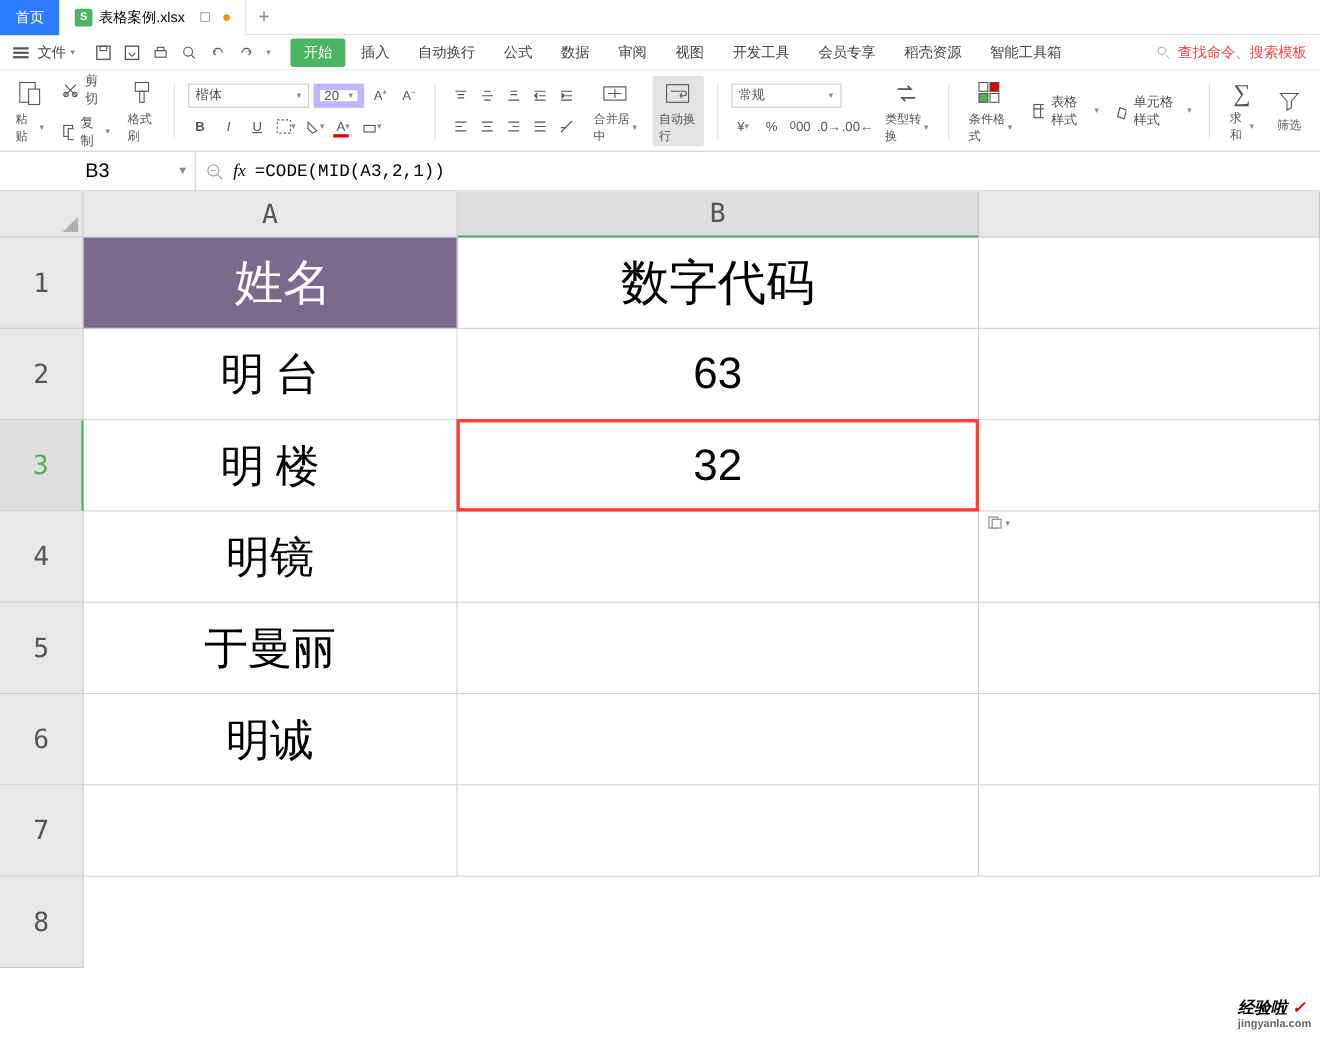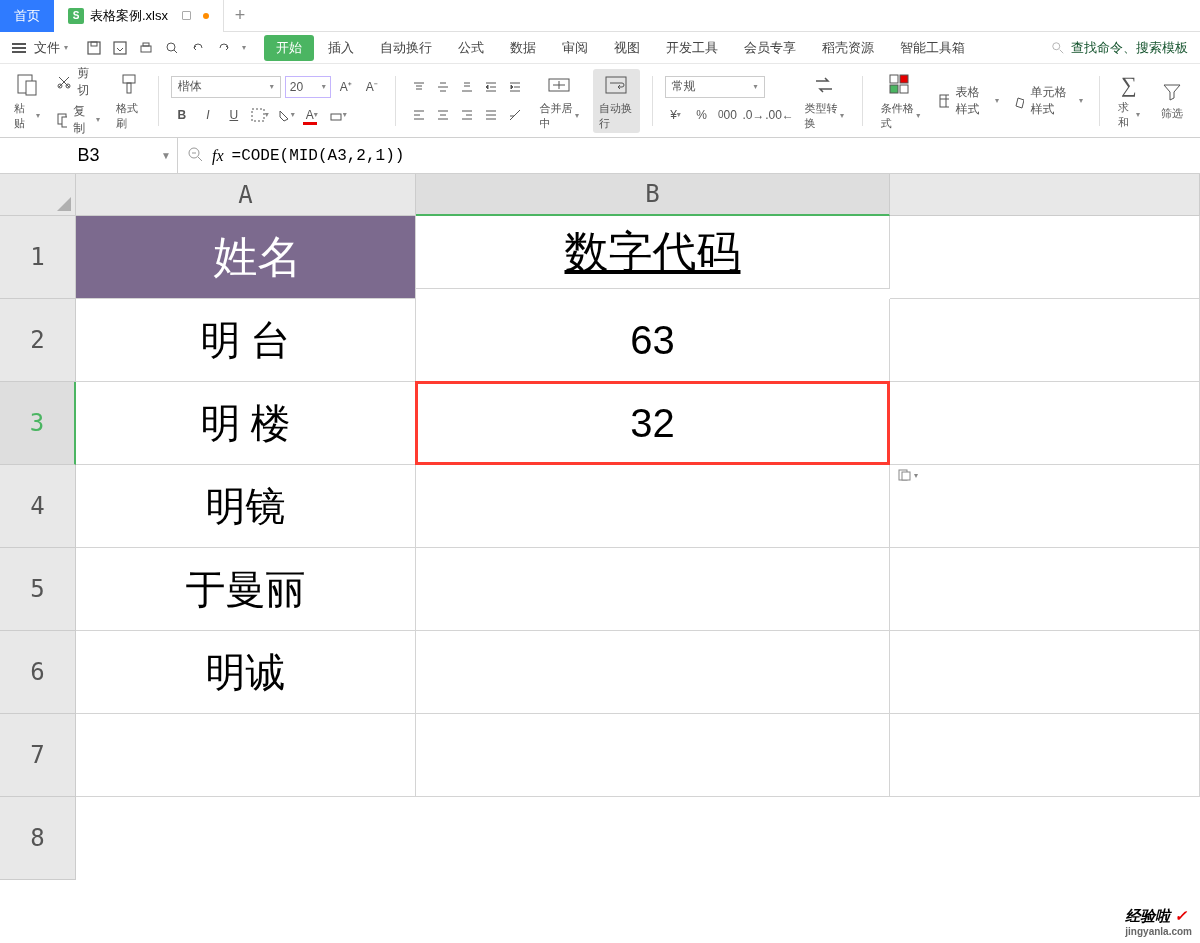--- a/index.html
+++ b/index.html
@@ -18,47 +18,47 @@
 
 
 .menubar { height:32px; display:flex; align-items:center; padding:0 12px; gap:4px; font-size:13px; color:#444; border-bottom:1px solid #e8e8e8; }
 .menubar .mitem { padding:4px 12px; border-radius:3px; cursor:pointer; }
 .menubar .mitem.active { background:#4bb562; color:#fff; }
 .menubar .fileopt { display:flex; align-items:center; gap:4px; margin-right:14px; }
 .menubar .bars { display:flex; flex-direction:column; gap:2px; margin-right:4px; }
 .menubar .bars span { width:14px; height:2px; background:#555; }
 .qat { display:flex; gap:10px; align-items:center; margin-right:14px; }
 .qat svg { width:16px; height:16px; }
-.search { margin-left:auto; display:flex; align-items:center; gap:6px; color:#14532d; }
+.search { margin-left:auto; display:flex; align-items:center; gap:6px; color:#ef4444; }
 
 
 .ribbon { height:74px; display:flex; align-items:center; padding:4px 10px; gap:8px; border-bottom:1px solid #d0d0d0; font-size:12px; color:#555; }
 .rgroup { display:flex; flex-direction:column; align-items:center; gap:2px; padding:0 4px; }
 .rgroup.horiz { flex-direction:row; gap:6px; }
 .rlabel { font-size:11px; display:flex; align-items:center; gap:2px; }
 .sep { width:1px; height:50px; background:#e0e0e0; margin:0 4px; }
 .fontbox { display:flex; flex-direction:column; gap:6px; }
 .fontrow { display:flex; gap:4px; align-items:center; }
 .fontname { width:110px; height:22px; border:1px solid #ccc; font-size:12px; padding:0 6px; display:flex; align-items:center; justify-content:space-between; }
-.fontsize { width:46px; height:22px; border:1px solid #c4b5fd; font-size:12px; padding:0 4px; display:flex; align-items:center; justify-content:space-between; }
+.fontsize { width:46px; height:22px; border:6px solid #c4b5fd; font-size:12px; padding:0 4px; display:flex; align-items:center; justify-content:space-between; }
 .fbtn { width:22px; height:22px; display:flex; align-items:center; justify-content:center; border-radius:2px; cursor:pointer; }
 .alignbox { display:flex; flex-direction:column; gap:6px; }
 .alignrow { display:flex; gap:2px; }
 .abox { width:22px; height:22px; display:flex; align-items:center; justify-content:center; cursor:pointer; }
 .bigbtn { display:flex; flex-direction:column; align-items:center; gap:2px; padding:2px 6px; cursor:pointer; border-radius:3px; }
 .bigbtn.active { background:#e4e4e4; }
 .numfmt { display:flex; flex-direction:column; gap:6px; }
 .numsel { width:100px; height:22px; border:1px solid #ccc; font-size:12px; padding:0 6px; display:flex; align-items:center; justify-content:space-between; }
 .numrow { display:flex; gap:4px; }
 
 
 .fmbar { height:36px; display:flex; align-items:center; border-bottom:1px solid #d0d0d0; }
 .namebox { width:178px; height:36px; border-right:1px solid #d0d0d0; display:flex; align-items:center; justify-content:center; font-size:18px; font-family:Consolas,monospace; position:relative; }
 .namebox .dd { position:absolute; right:6px; color:#888; font-size:10px; }
-.fxarea { display:flex; align-items:flex-start; gap:8px; padding:0 10px; flex:1; }
+.fxarea { display:flex; align-items:flex-end; gap:8px; padding:0 10px; flex:1; }
 .fxval { font-family:Consolas,"Courier New",monospace; font-size:16px; }
 
 
 .sheet { display:flex; }
 .corner { width:76px; height:42px; border-right:1px solid #ccc; border-bottom:1px solid #ccc; background:#e8e8e8; position:relative; }
 .corner::after { content:""; position:absolute; right:4px; bottom:4px; border-right:14px solid #b0b0b0; border-top:14px solid transparent; }
 .colheads { display:flex; }
 .colh { height:42px; border-right:1px solid #ccc; border-bottom:1px solid #ccc; background:#e8e8e8; display:flex; align-items:center; justify-content:center; font-size:24px; color:#555; font-family:Consolas,monospace; }
 .colh.sel { background:#dedede; border-bottom:2px solid #4bb562; }
 .rowh { width:76px; border-right:1px solid #ccc; border-bottom:1px solid #ccc; background:#e8e8e8; display:flex; align-items:center; justify-content:center; font-size:24px; color:#555; font-family:Consolas,monospace; }
@@ -419,21 +419,21 @@
   </div>
   <div style="flex:1">
     <div class="colheads" id="colheads">
         <div class="colh" style="width: 340px;">A</div>
         <div class="colh sel" style="width: 474px;">B</div>
         <div class="colh" style="width: 310px;"></div>
       </div>
     <div class="cells" id="cells">
         <div class="row">
           <div class="cell hdr a" style="width: 340px; height: 83px; padding-left: 24px;">姓名</div>
-          <div class="cell hdr b" style="width: 474px; height: 73px; text-decoration: underline;">数字代码</div>
+          <div class="cell hdr b" style="width: 474px; height: 83px;">数字代码</div>
           <div class="cell hdr" style="width: 310px; height: 83px;"></div>
         </div>
         <div class="row">
           <div class="cell" style="width: 340px; height: 83px;">明 台</div>
           <div class="cell b" style="width: 474px; height: 83px;">63</div>
           <div class="cell" style="width: 310px; height: 83px;"></div>
         </div>
         <div class="row">
           <div class="cell" style="width: 340px; height: 83px;">明 楼</div>
           <div class="cell b" style="width: 474px; height: 83px;">32</div>

